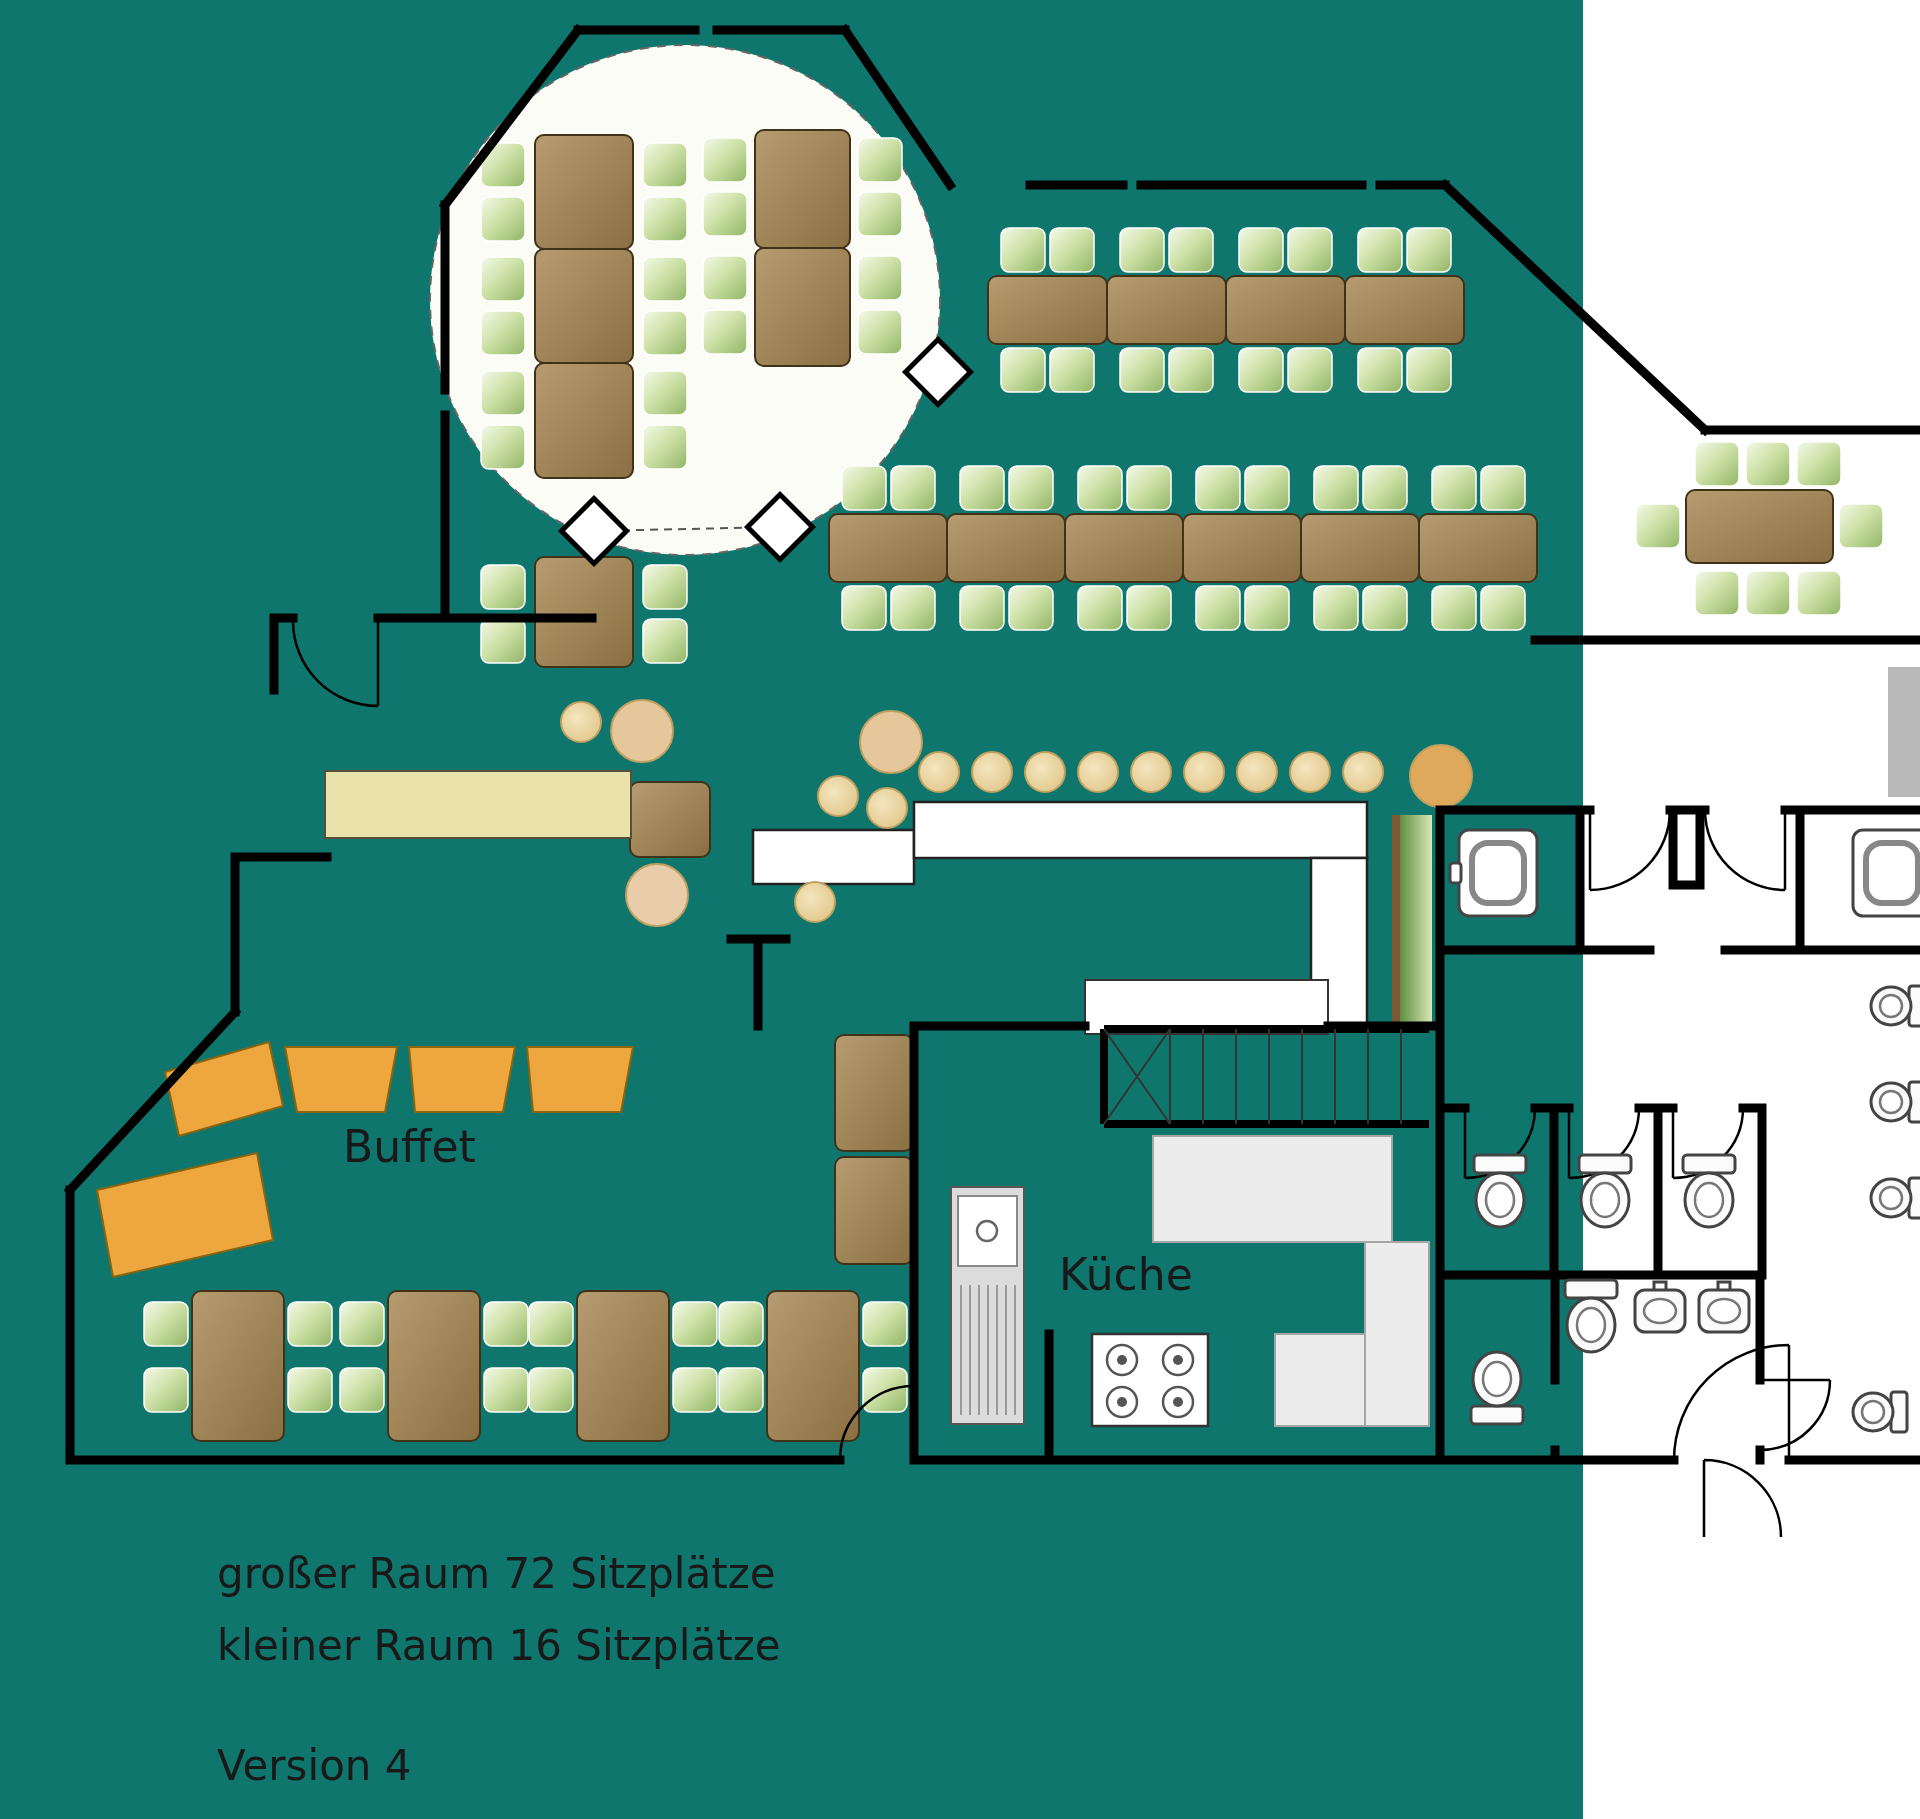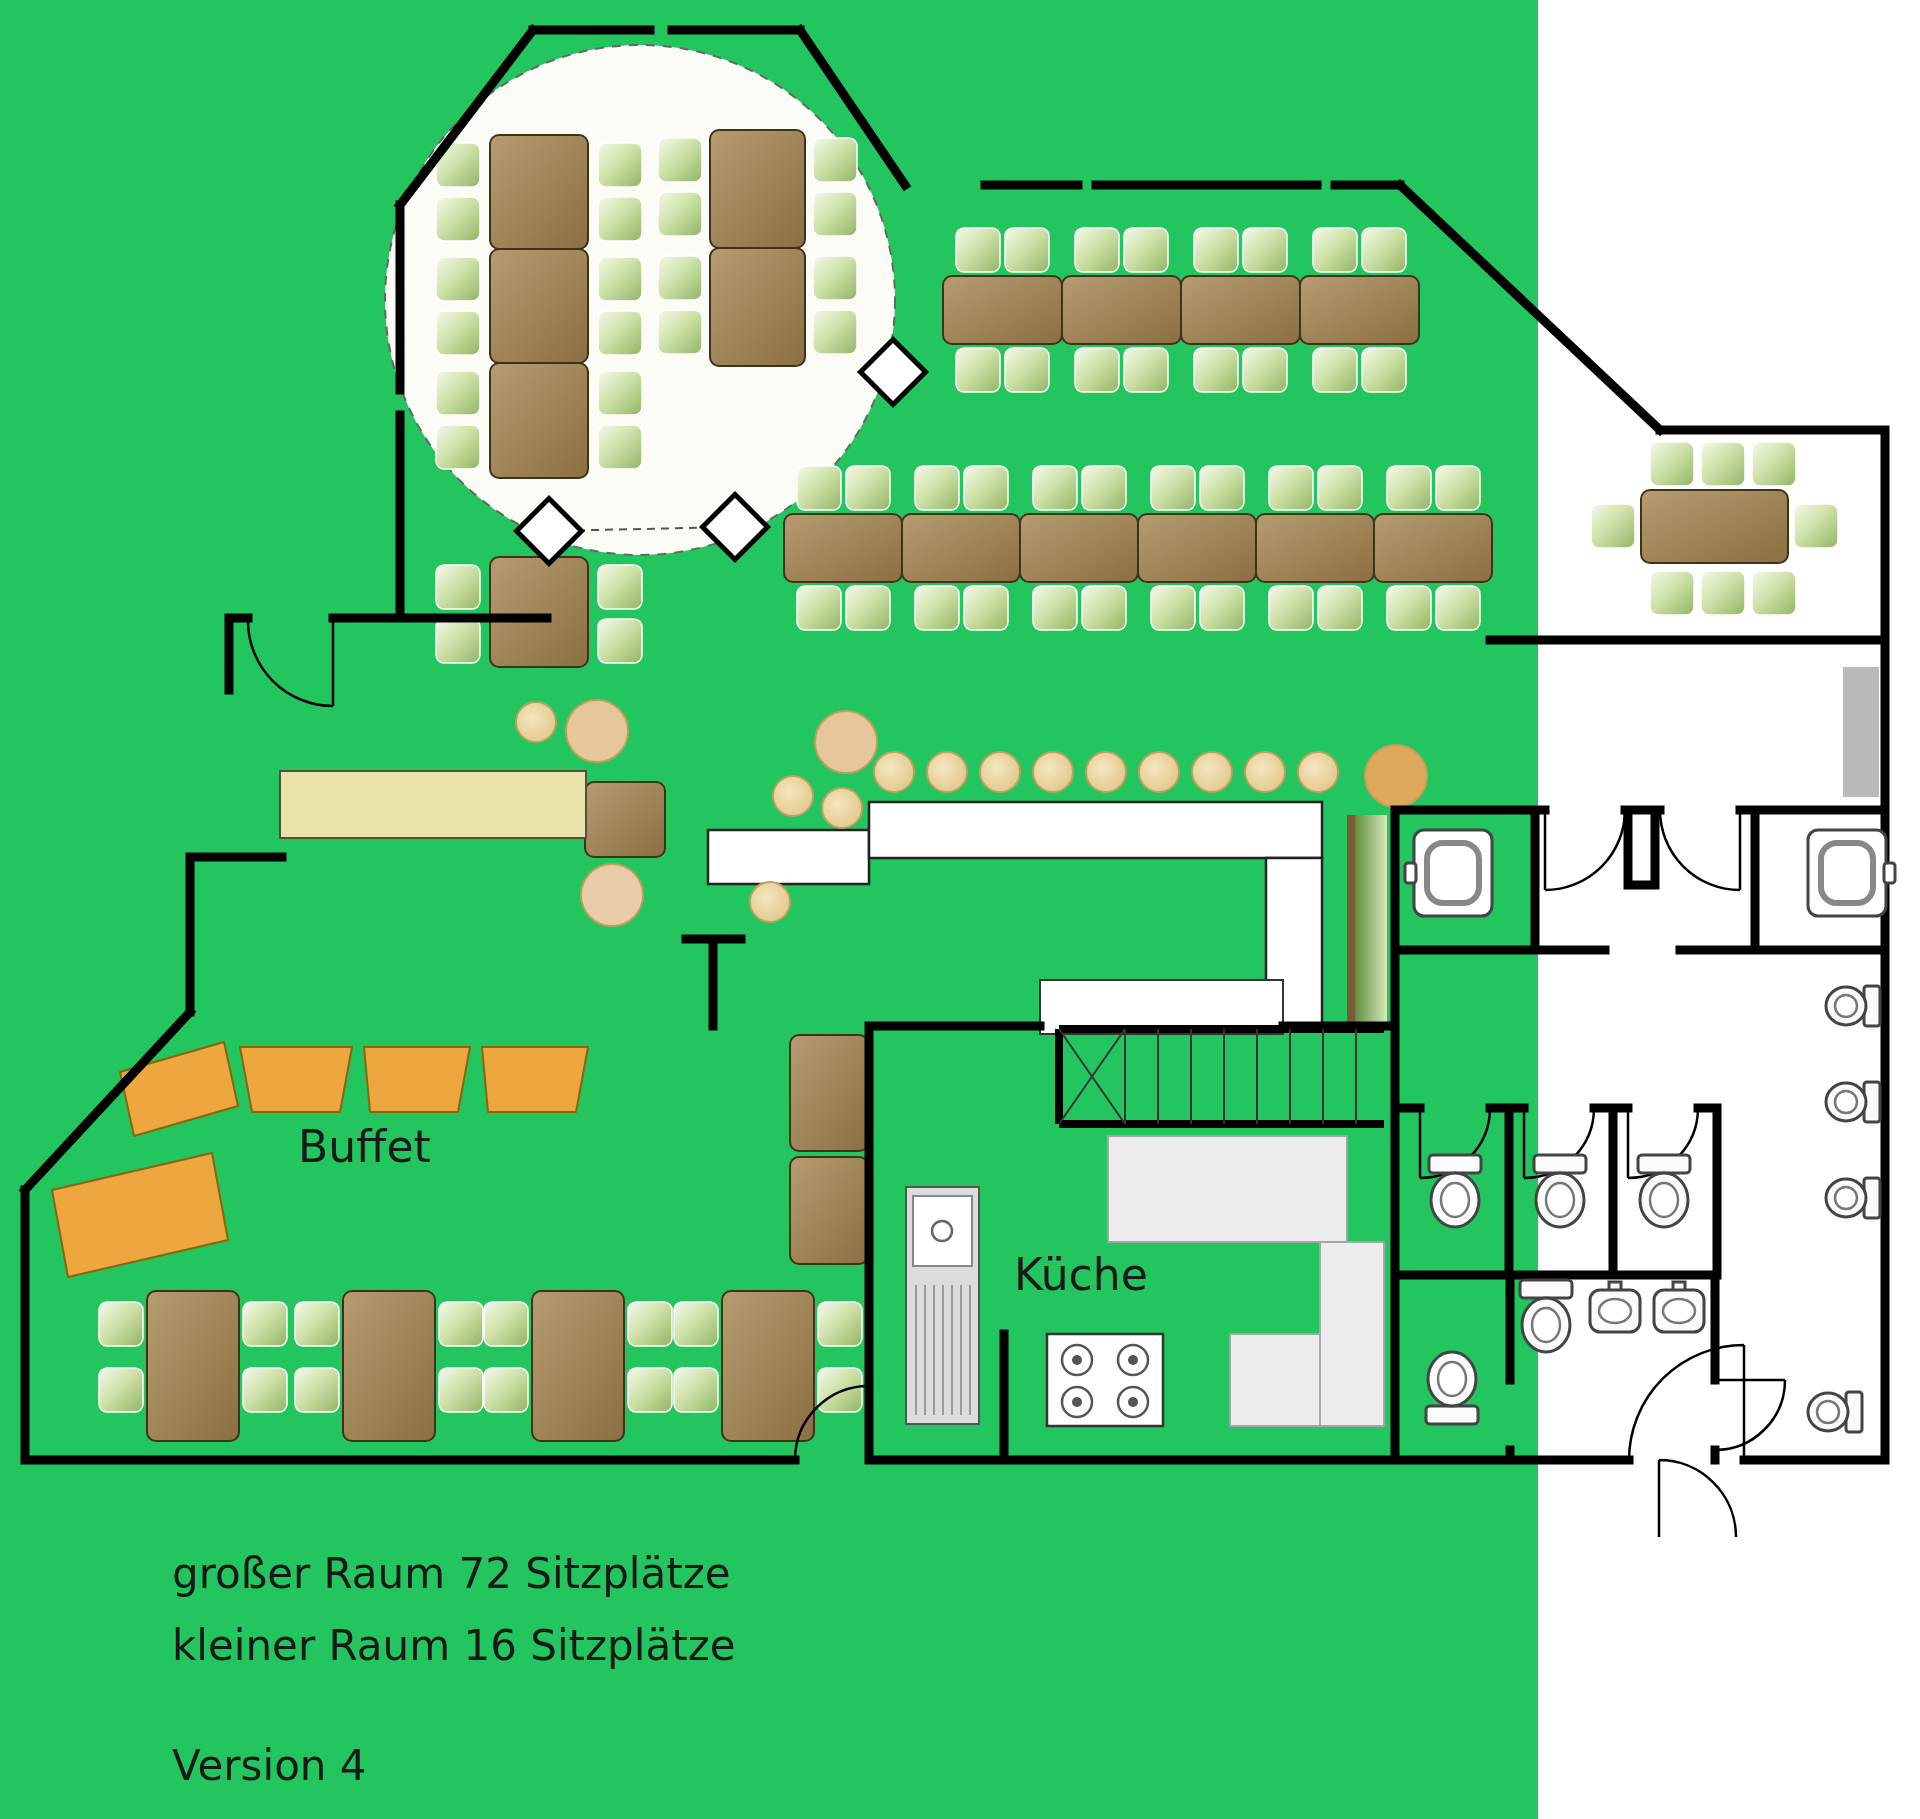--- a/index.html
+++ b/index.html
@@ -1,16 +1,16 @@
 <!DOCTYPE html>
 <html><head>
 <meta charset="utf-8">
 <style>
   html,body{margin:0;padding:0;background:#ffffff;}
-  .stage{width:1538px;height:1819px;position:relative;background:#22c55e;}
+  .stage{width:1538px;height:1819px;position:relative;background:#0f766e;padding-left:45px;}
   svg{display:block;}
   svg text{font-family:"DejaVu Sans","Liberation Sans",sans-serif;fill:#191919;}
   .note{font-size:42px;}
   .roomlbl{font-size:44px;}
 </style>
 </head>
 <body>
 
 <div class="stage">
 <svg viewBox="0 0 1920 1819" width="1920" height="1819">

